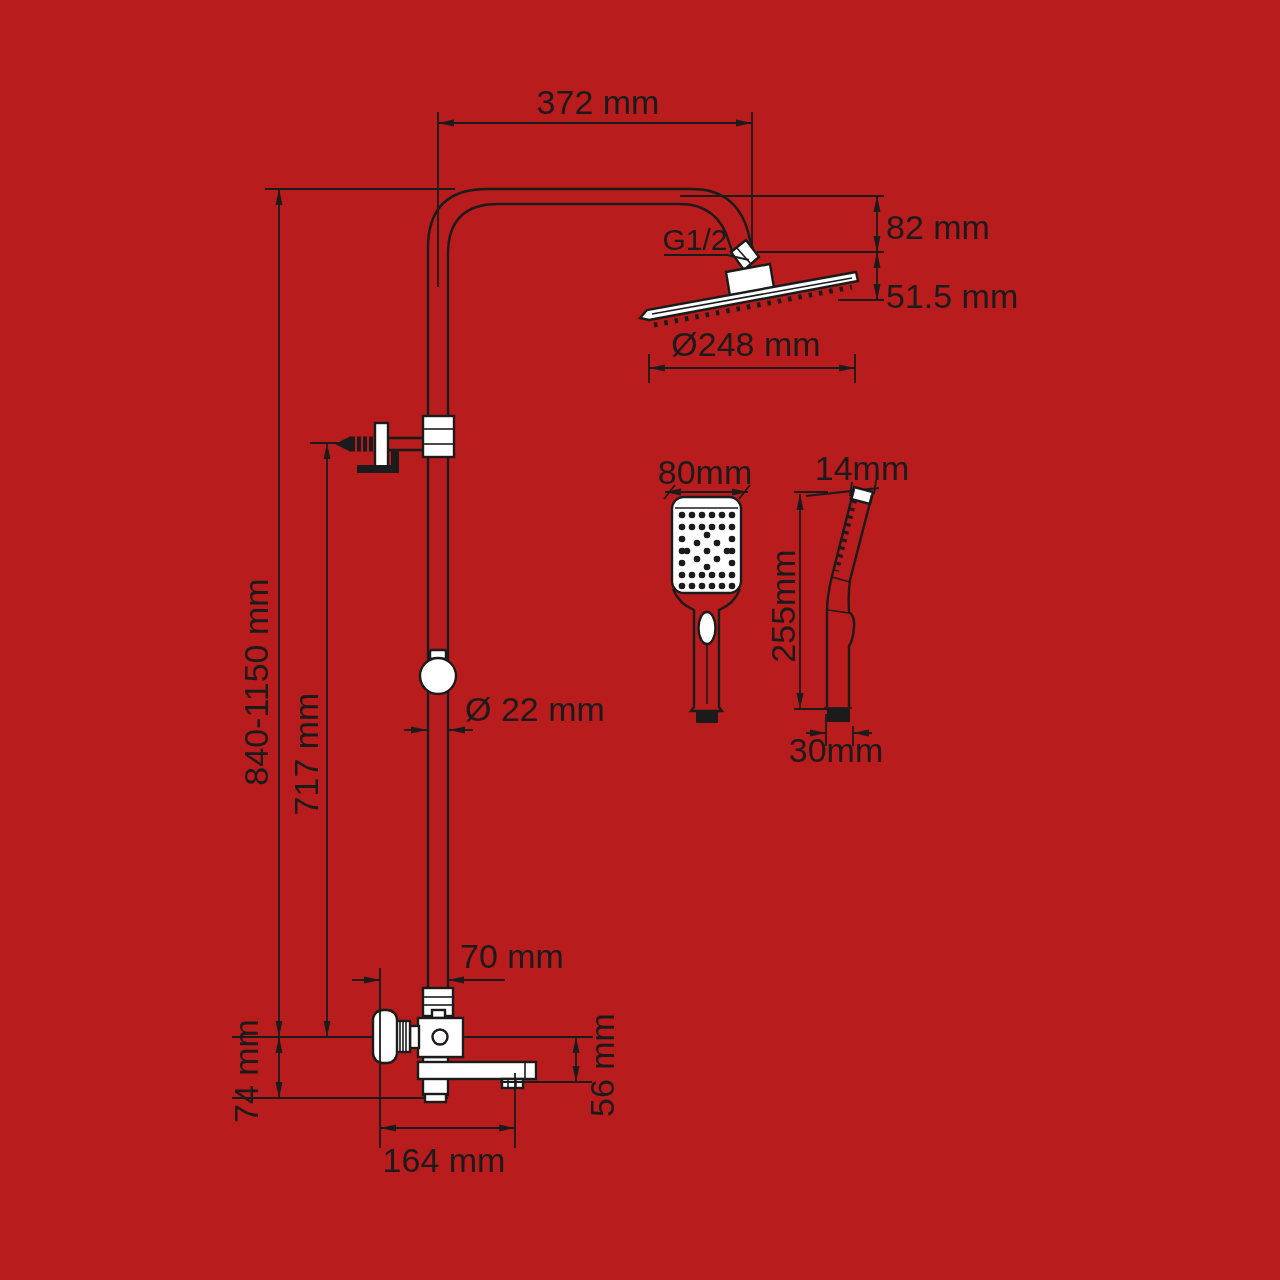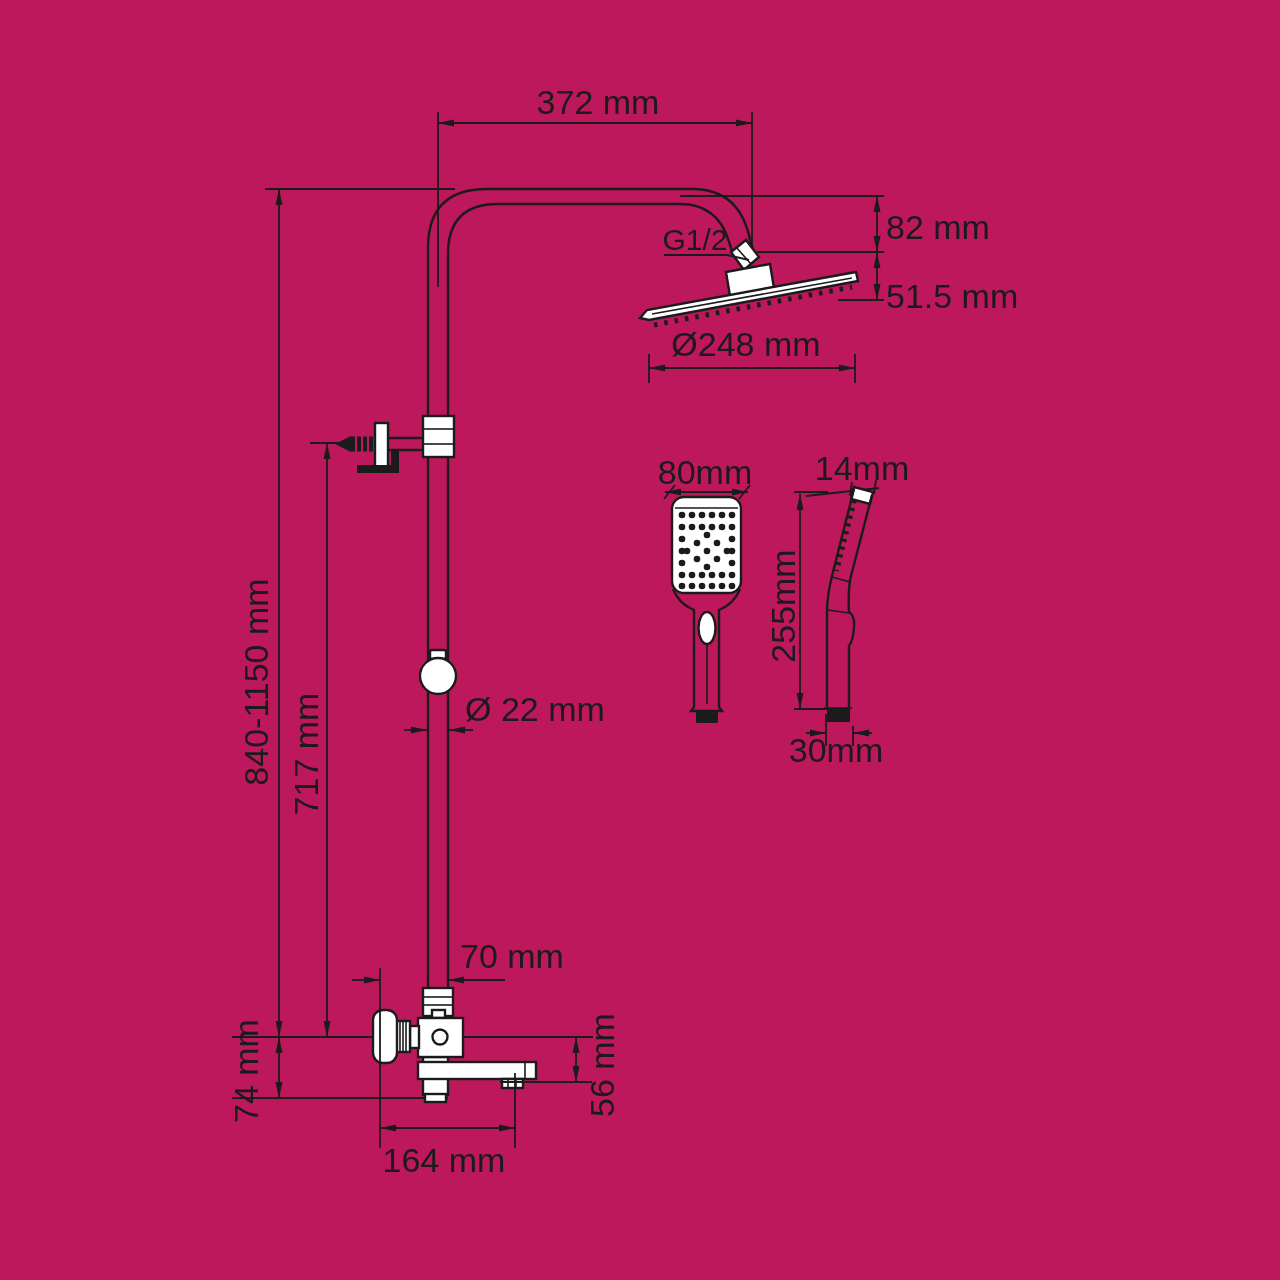--- a/index.html
+++ b/index.html
@@ -1,16 +1,16 @@
 <!DOCTYPE html>
 <html><head>
 <meta charset="utf-8">
 <style>
   html,body{margin:0;padding:0;background:#ffffff;}
-  .stage{position:relative;width:1280px;height:1280px;background:#be185d;overflow:hidden;}
+  .stage{position:relative;width:1280px;height:1280px;background:#b91c1c;overflow:hidden;}
   svg{display:block;}
   .dim-text{font-family:"Liberation Sans","DejaVu Sans",sans-serif;font-size:34px;fill:#1b1b1b;}
   .dim-text.small{font-size:30px;}
   .outline{stroke:#1b1b1b;stroke-width:2.4;fill:none;}
   .outline-f{stroke:#1b1b1b;stroke-width:2.4;fill:#ffffff;}
   .thin{stroke:#1b1b1b;stroke-width:1.6;fill:none;}
   .dim{stroke:#1b1b1b;stroke-width:1.8;fill:none;}
   .arrow{fill:#1b1b1b;stroke:none;}
   .blackfill{fill:#1b1b1b;stroke:none;}
   .teeth{stroke:#1b1b1b;stroke-width:5;stroke-dasharray:3.5 7;fill:none;}

